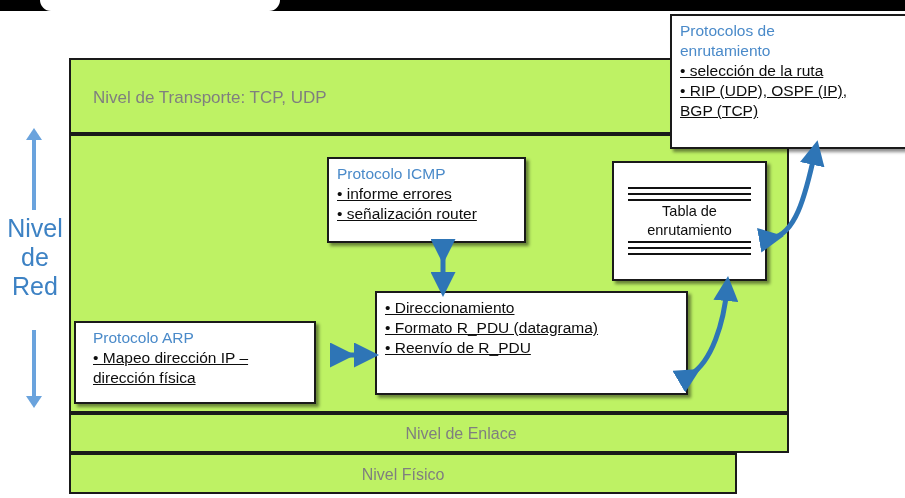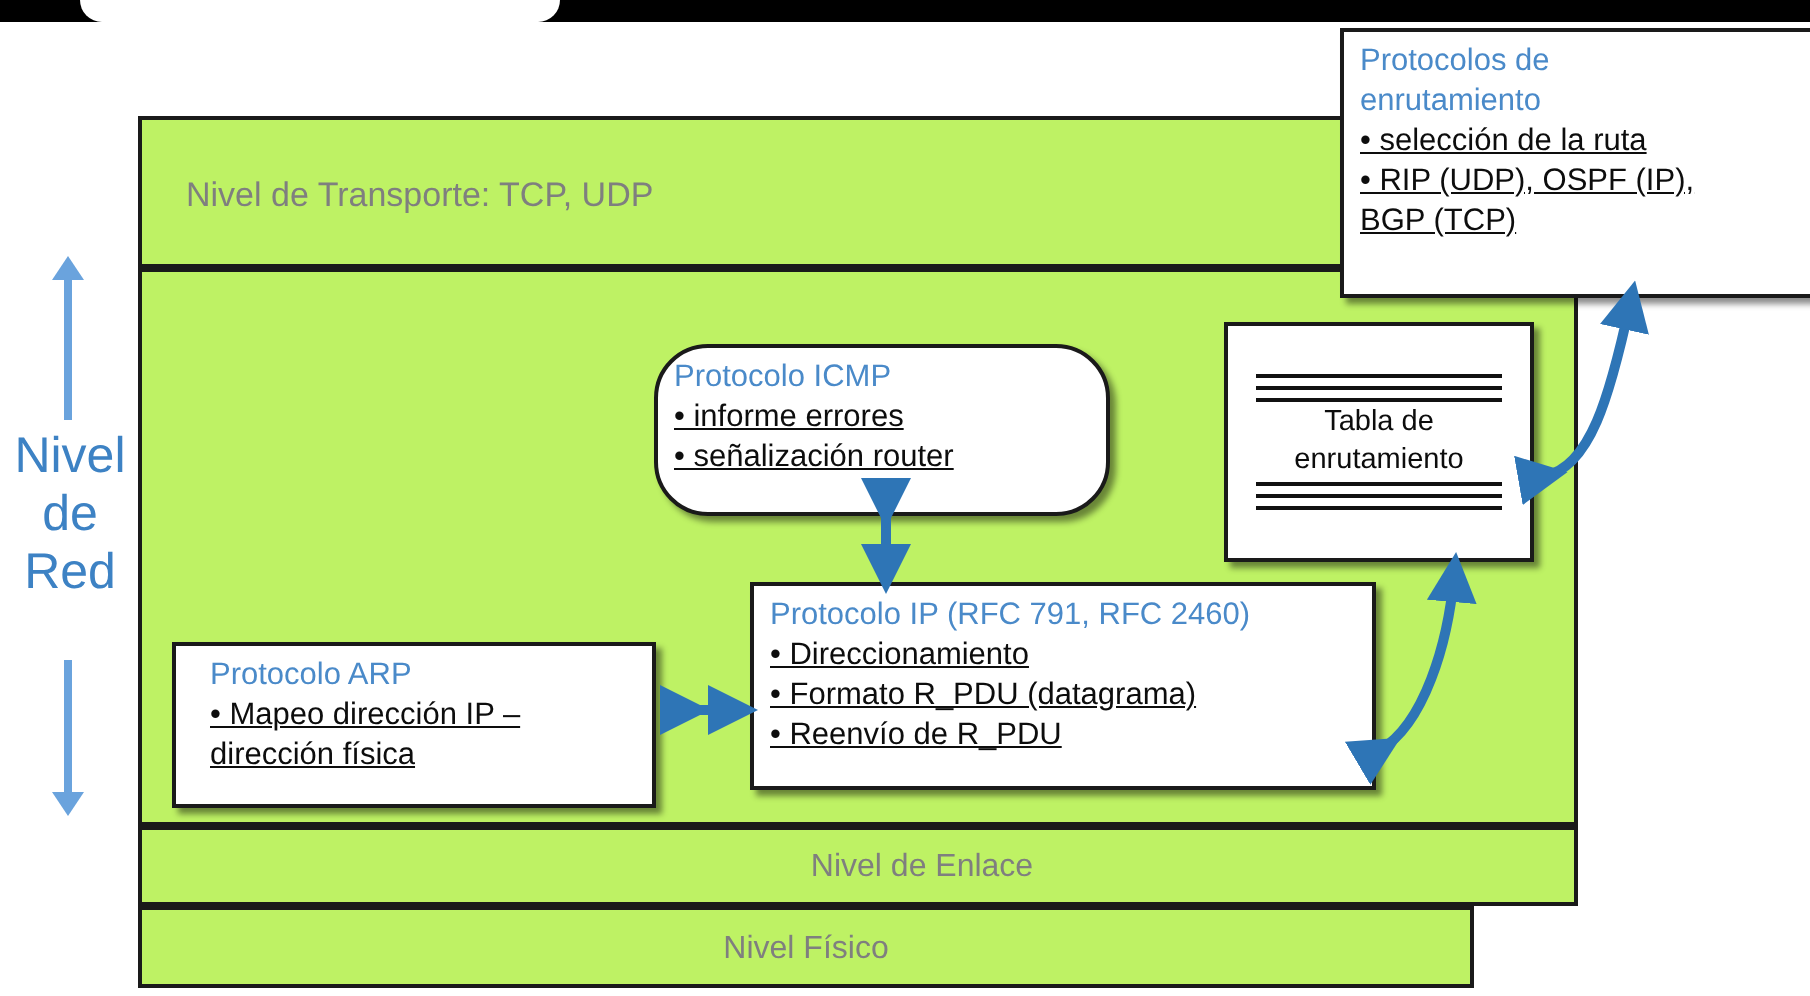--- a/index.html
+++ b/index.html
@@ -162,38 +162,37 @@
   <div class="callout" style="left:670px; top:14px; width:249px; height:135px;">
     <div class="title">Protocolos de
 enrutamiento</div>
     <div class="bullets">
       <div>• selección de la ruta</div>
       <div>• RIP (UDP), OSPF (IP),
 BGP (TCP)</div>
     </div>
   </div>
 
-  <div class="callout" style="left:327px; top:172px; width:228px; height:86px;border-radius:27px;">
+  <div class="callout" style="left:327px; top:157px; width:199px; height:86px;">
     <div class="title">Protocolo ICMP</div>
     <div class="bullets">
       <div>• informe errores</div>
       <div>• señalización router</div>
     </div>
   </div>
 
   <div class="callout" style="left:375px; top:291px; width:313px; height:104px;">
-    <div class="title">Protocolo IP (RFC 791, RFC 2460)</div>
     <div class="bullets">
       <div>• Direccionamiento</div>
       <div>• Formato R_PDU (datagrama)</div>
       <div>• Reenvío de R_PDU</div>
     </div>
   </div>
 
-  <div class="callout" style="left:86px; top:321px; width:242px; height:83px;padding-left:17px;">
+  <div class="callout" style="left:74px; top:321px; width:242px; height:83px;padding-left:17px;">
     <div class="title">Protocolo ARP</div>
     <div class="bullets">
       <div>• Mapeo dirección IP –
 dirección física</div>
     </div>
   </div>
 
   <div class="doc" style="left:612px; top:161px; width:155px; height:120px;">
     <div class="doc-rules">
       <span></span>

